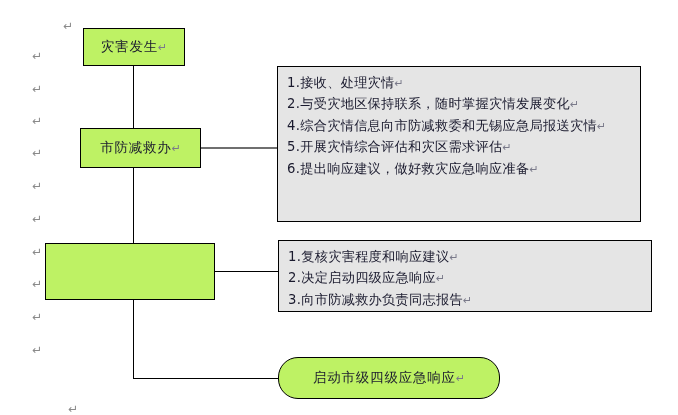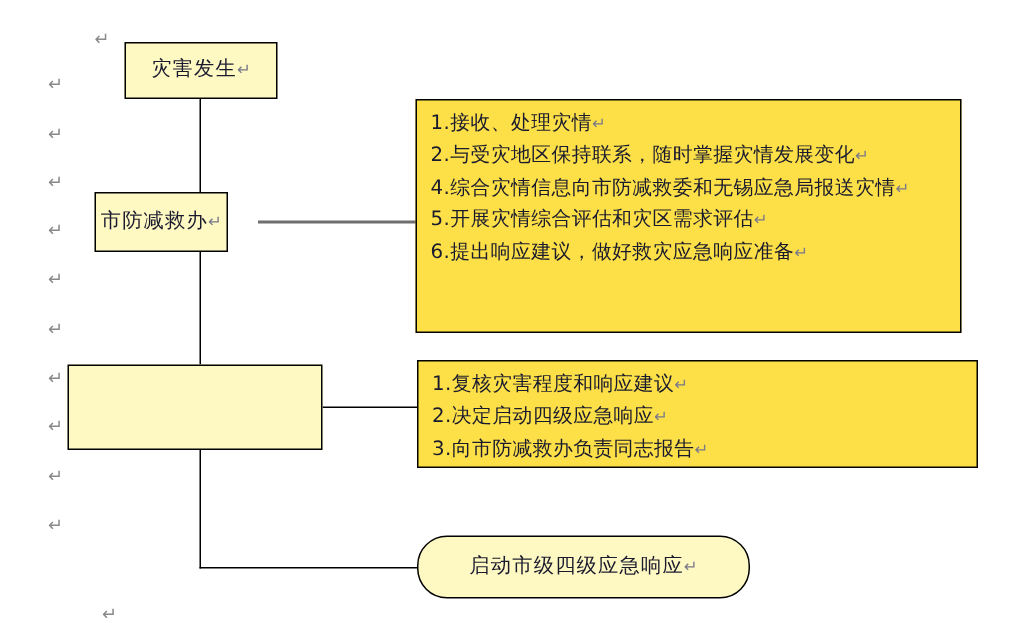--- a/index.html
+++ b/index.html
@@ -14,39 +14,39 @@
     background: #ffffff;
     font-family: "DejaVu Sans", "Liberation Sans", sans-serif;
     overflow: hidden;
   }
 
   
   .box {
     position: absolute;
     box-sizing: border-box;
     border: 1.4px solid #000000;
-    background: #fef9c3;
+    background: #bef264;
     color: #1a1a2e;
     display: flex;
     align-items: center;
     justify-content: center;
     text-align: center;
     line-height: 1.45;
     font-size: 13.5px;
     letter-spacing: 0.8px;
     z-index: 3;
   }
   .box .line { display: block; white-space: nowrap; }
 
   
   .listbox {
     position: absolute;
     box-sizing: border-box;
     border: 1.4px solid #000000;
-    background: #fde047;
+    background: #e5e5e5;
     color: #1a1a2e;
     font-size: 13.2px;
     line-height: 1.62;
     letter-spacing: 0.3px;
     padding: 5px 8px 5px 9px;
     z-index: 3;
   }
   .listbox .item { white-space: normal; }
 
   
@@ -104,21 +104,21 @@
 
   <div class="conn v" style="left:133px; top:300px; height:79px;"></div>
   <div class="conn h" style="left:133px; top:378px; width:145px;"></div>
 
   <div class="box" style="left:83px; top:28px; width:102px; height:38px;">
     <div>
       <span class="line">灾害发生<span class="cr">↵</span></span>
     </div>
   </div>
 
-  <div class="box" style="left:63px; top:128px; width:89px; height:40px;">
+  <div class="box" style="left:80px; top:128px; width:121px; height:40px;">
     <div>
       <span class="line">市防减救办<span class="cr">↵</span></span>
     </div>
   </div>
 
   <div class="box" style="left:45px; top:243px; width:170px; height:57px;">
     <div>
     </div>
   </div>
 

